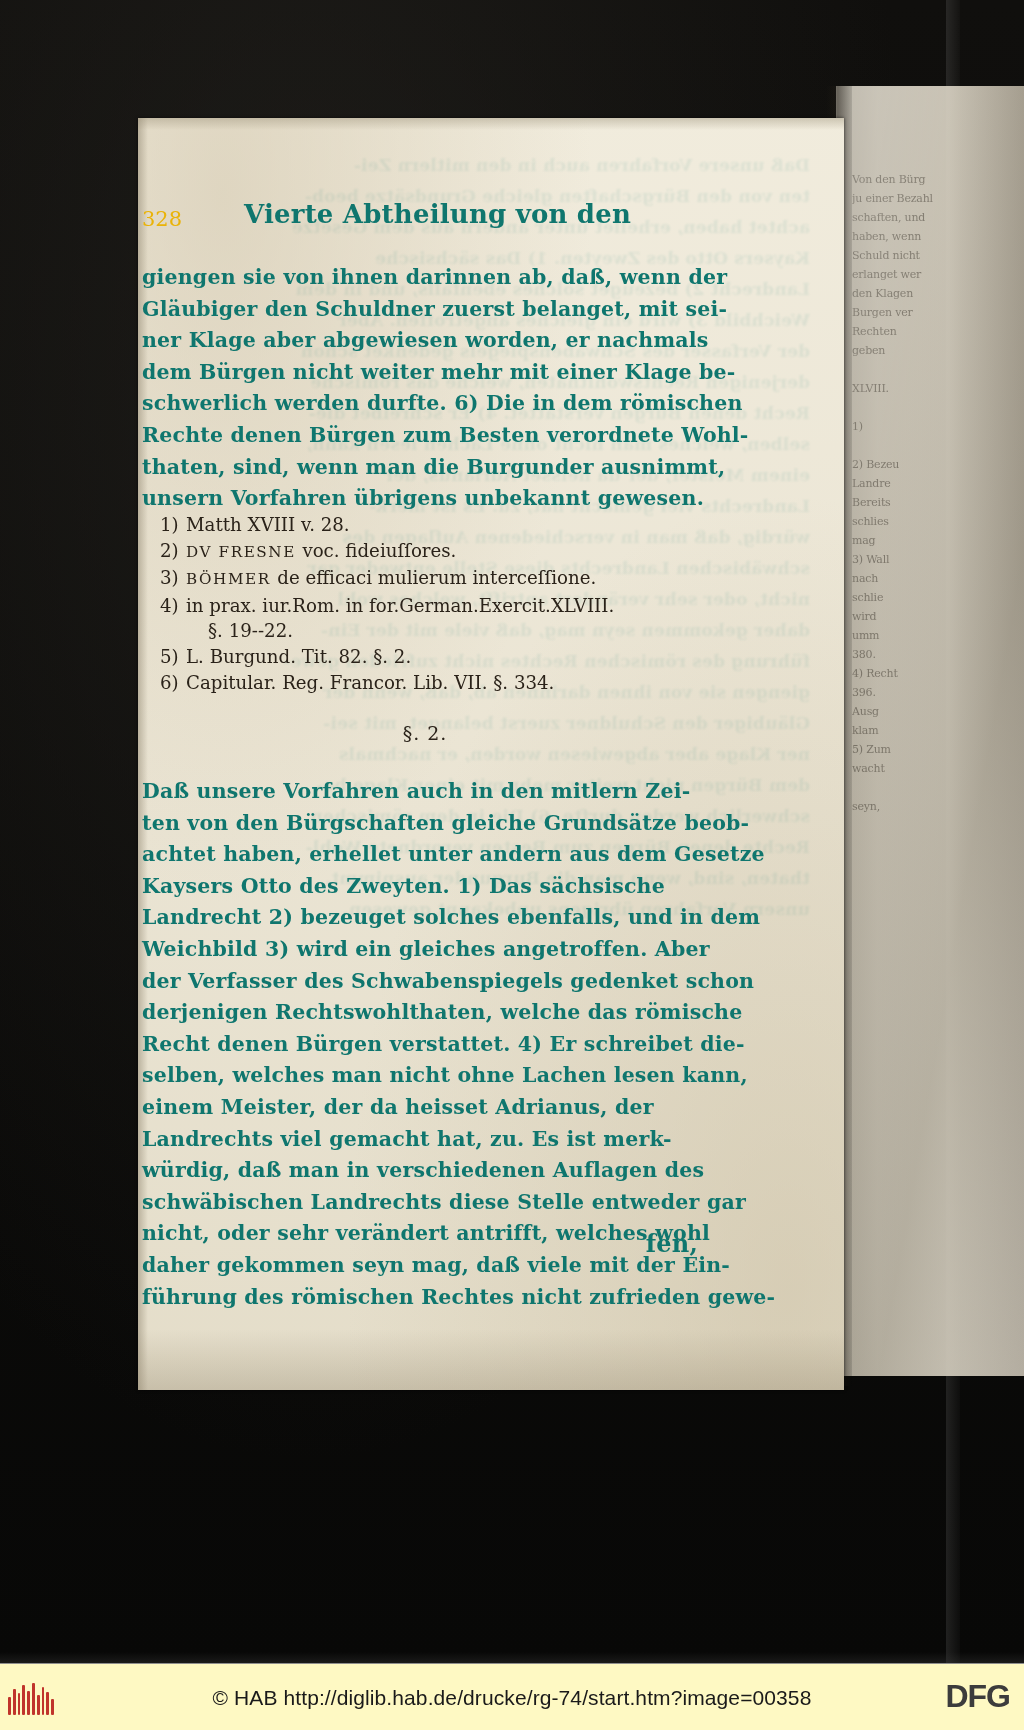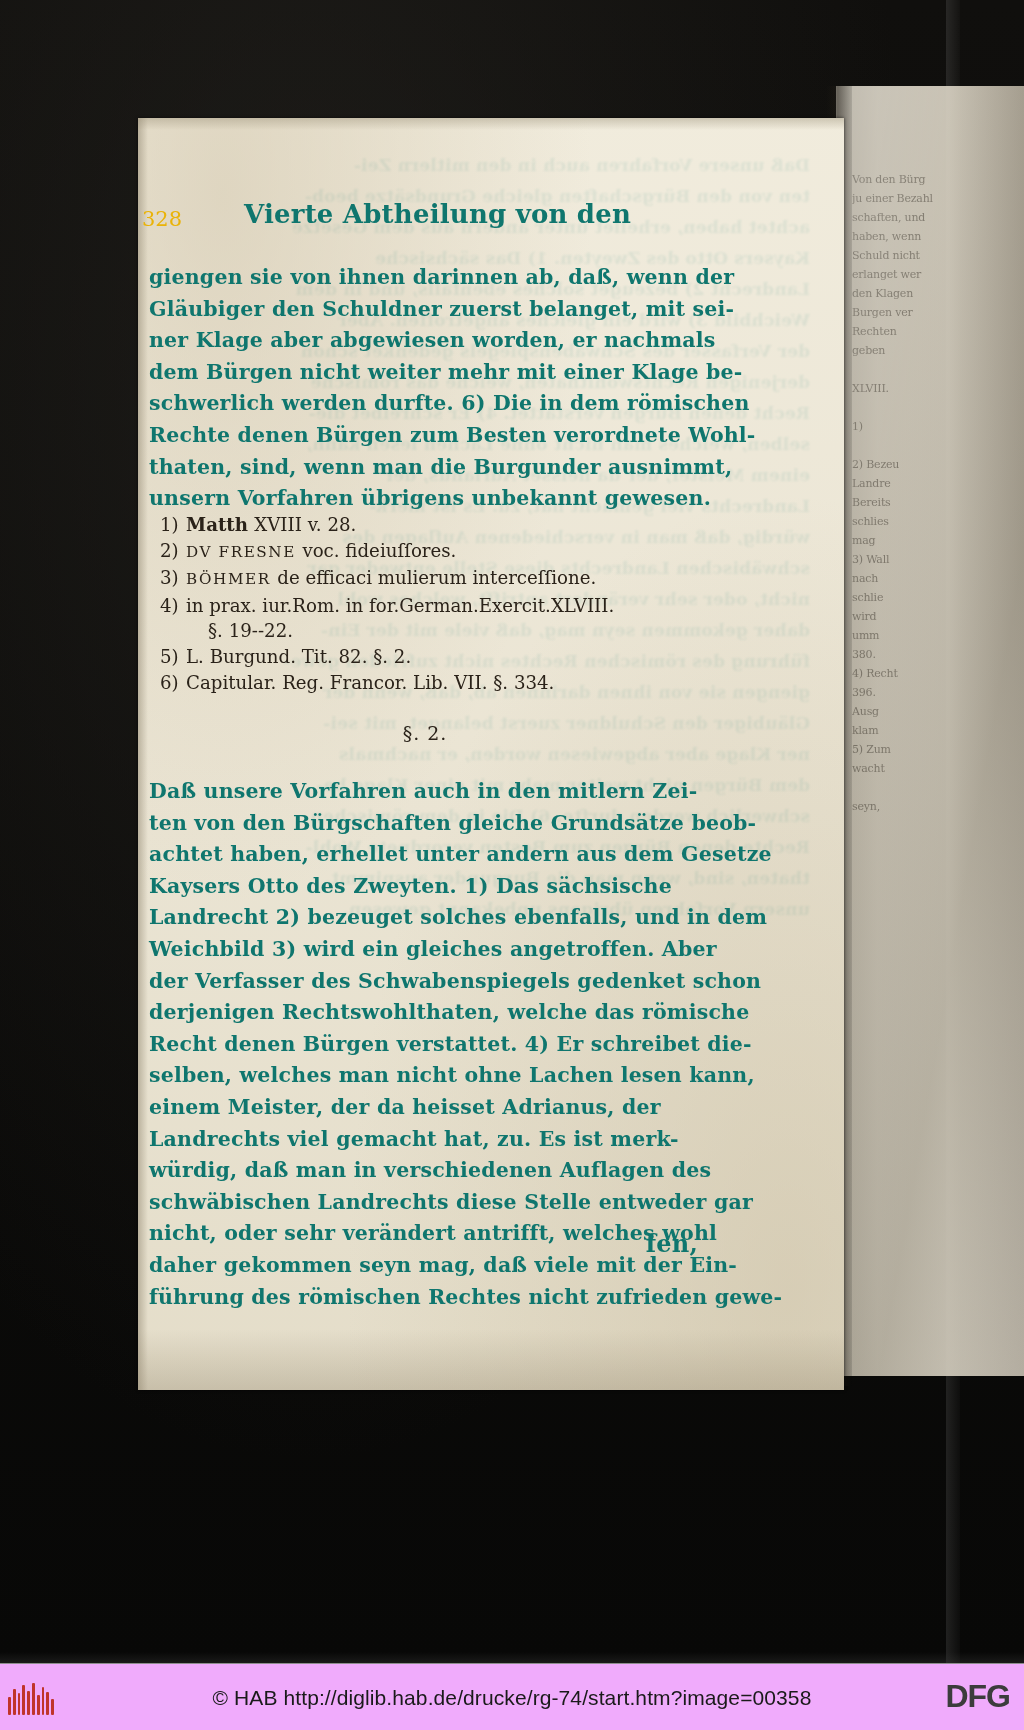--- a/index.html
+++ b/index.html
@@ -143,39 +143,38 @@
     line-height: 32px;
     white-space: nowrap;
   }
 
   .para {
     position: absolute;
     left: 142px;
     width: 566px;
     font-size: 20.5px;
     line-height: 31.6px;
-    margin-left: 7px;
   }
   .para div { white-space: nowrap; }
   .p1 { top: 262px; }
   .p2 { top: 776px; }
 
   .notes {
     position: absolute;
     left: 160px; top: 512px;
     width: 560px;
     font-size: 18.2px;
     line-height: 25.6px;
     color: #2a2219;
   }
   .notes .n { position: relative; white-space: nowrap; padding-left: 26px; }
   .notes .n .num { position: absolute; left: 0; top: 0; }
   .notes .cont { padding-left: 48px; white-space: nowrap; }
   .sc { font-size: 15.2px; letter-spacing: 1.6px; }
-  .frk-inline { font-family: "DejaVu Serif", serif; font-weight: 700; }
+  .frk-inline { font-family: "DejaVu Serif", serif; font-weight: 400; }
 
   .section-head {
     position: absolute;
     left: 142px; top: 722px;
     width: 566px;
     text-align: center;
     font-size: 19px;
     color: #2a2219;
     letter-spacing: 1px;
   }
@@ -186,21 +185,21 @@
     width: 566px;
     text-align: right;
     font-size: 24px;
   }
 
   
   .footer {
     position: absolute;
     left: 0; top: 1663px;
     width: 1024px; height: 67px;
-    background: #f0abfc;
+    background: #fef9c3;
     border-top: 1px solid #8e8e8e;
   }
   .footer-caption {
     position: absolute;
     left: 0; top: 0;
     width: 1024px; height: 67px;
     display: flex;
     align-items: center;
     justify-content: center;
     font-family: "Liberation Sans", sans-serif;

